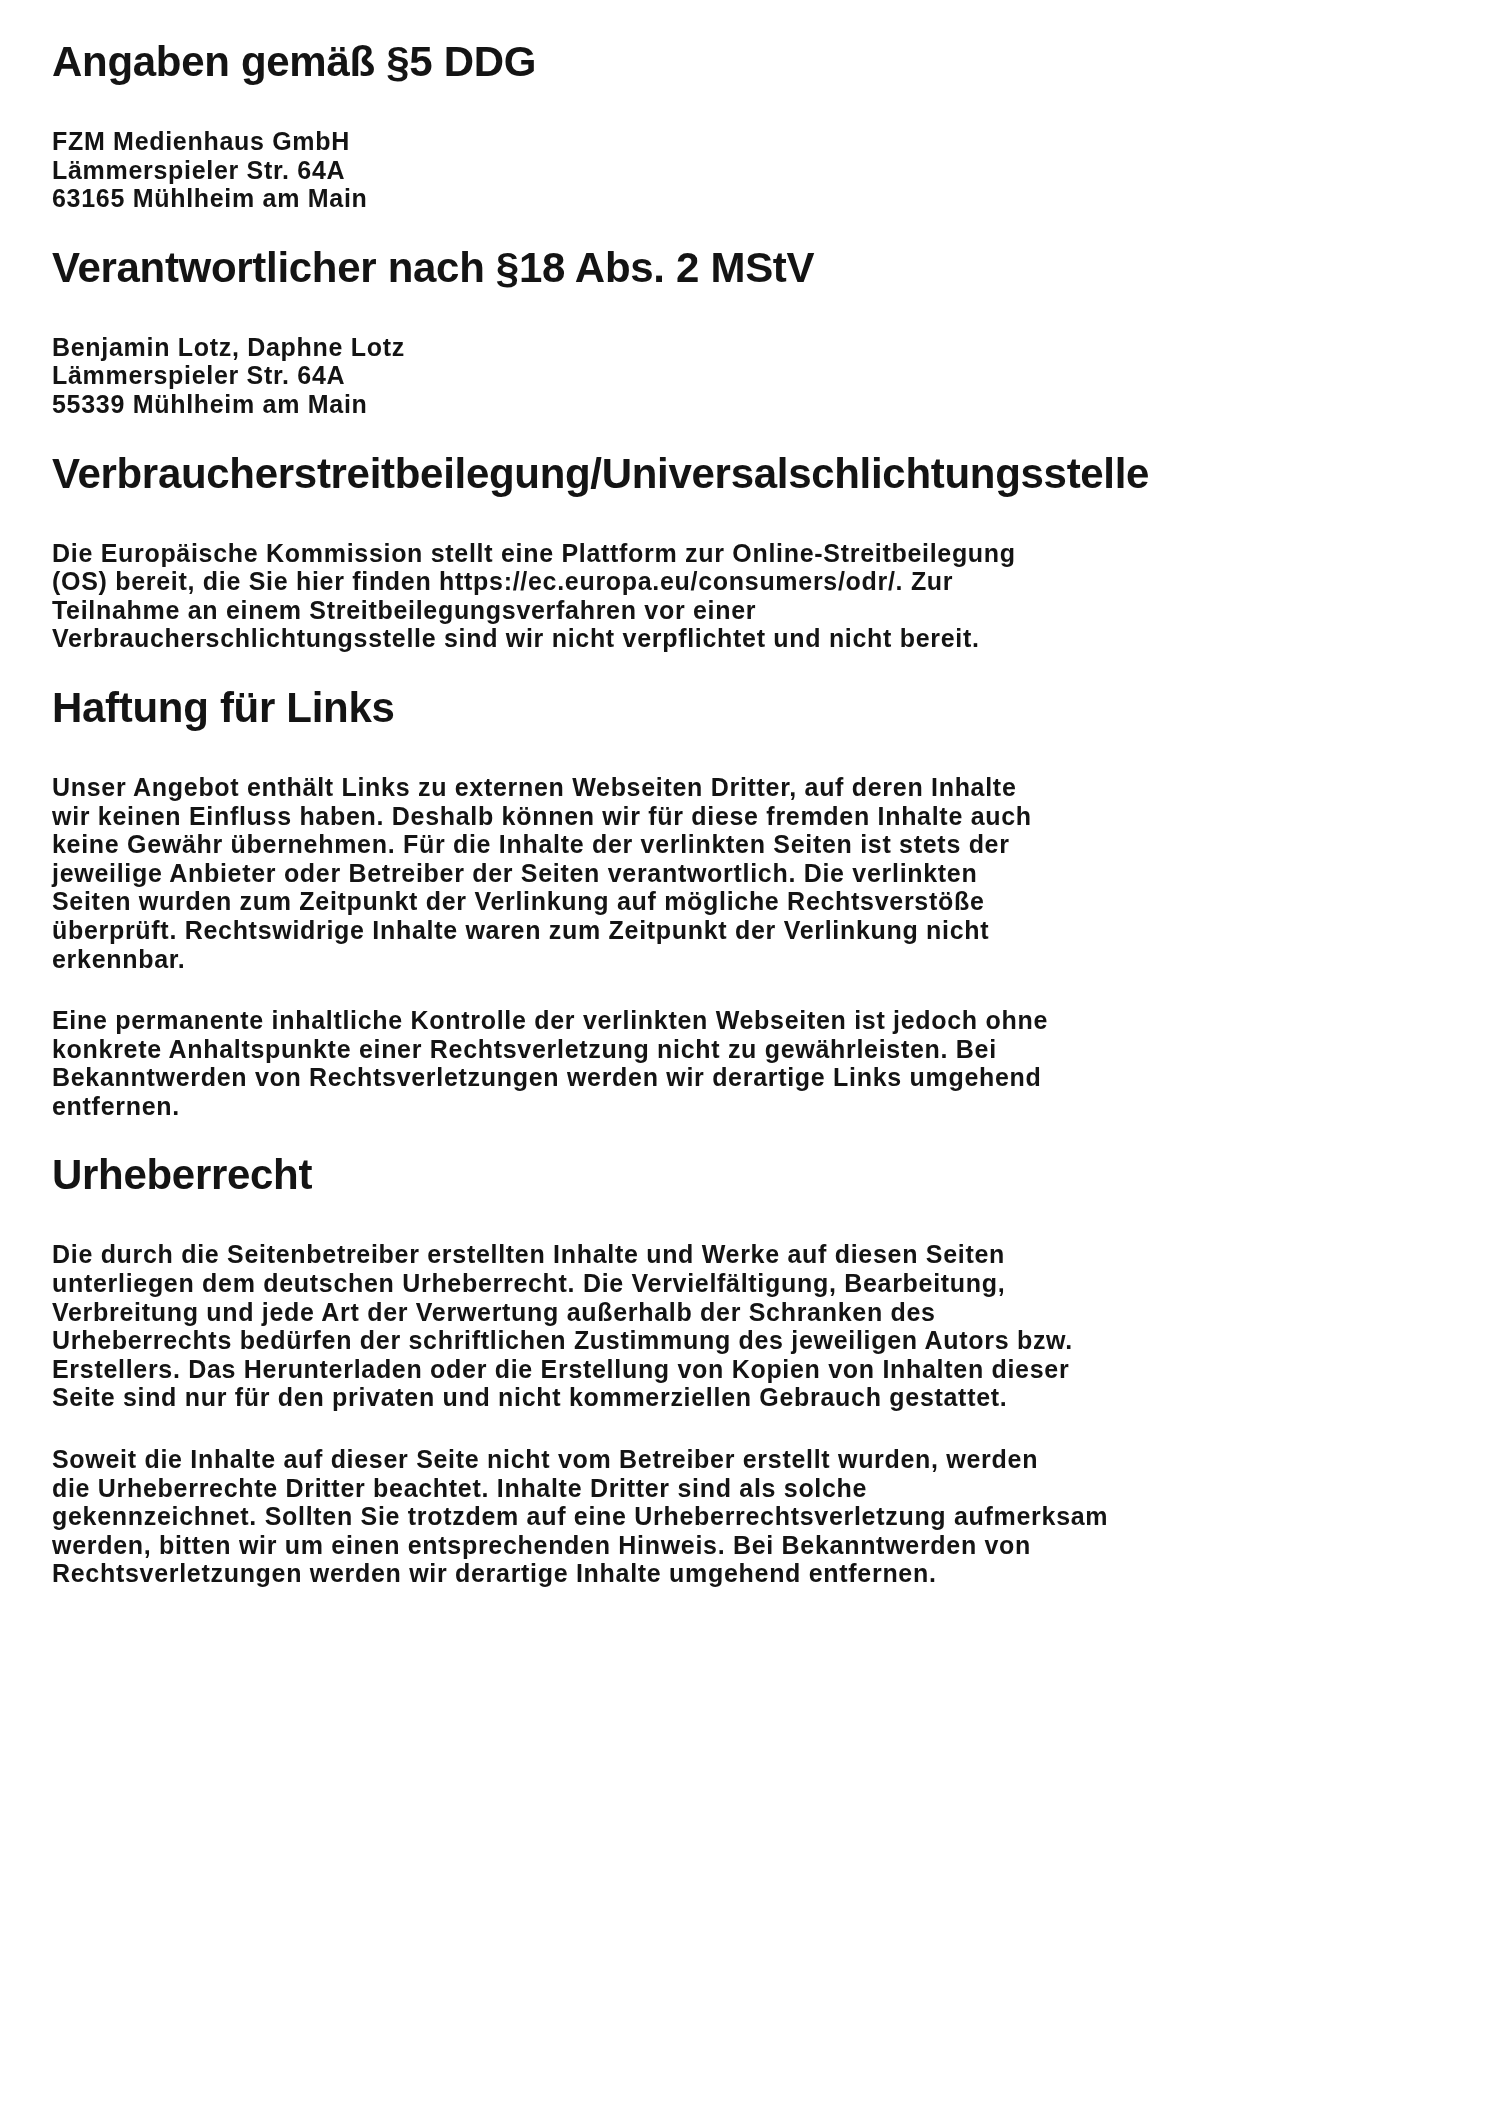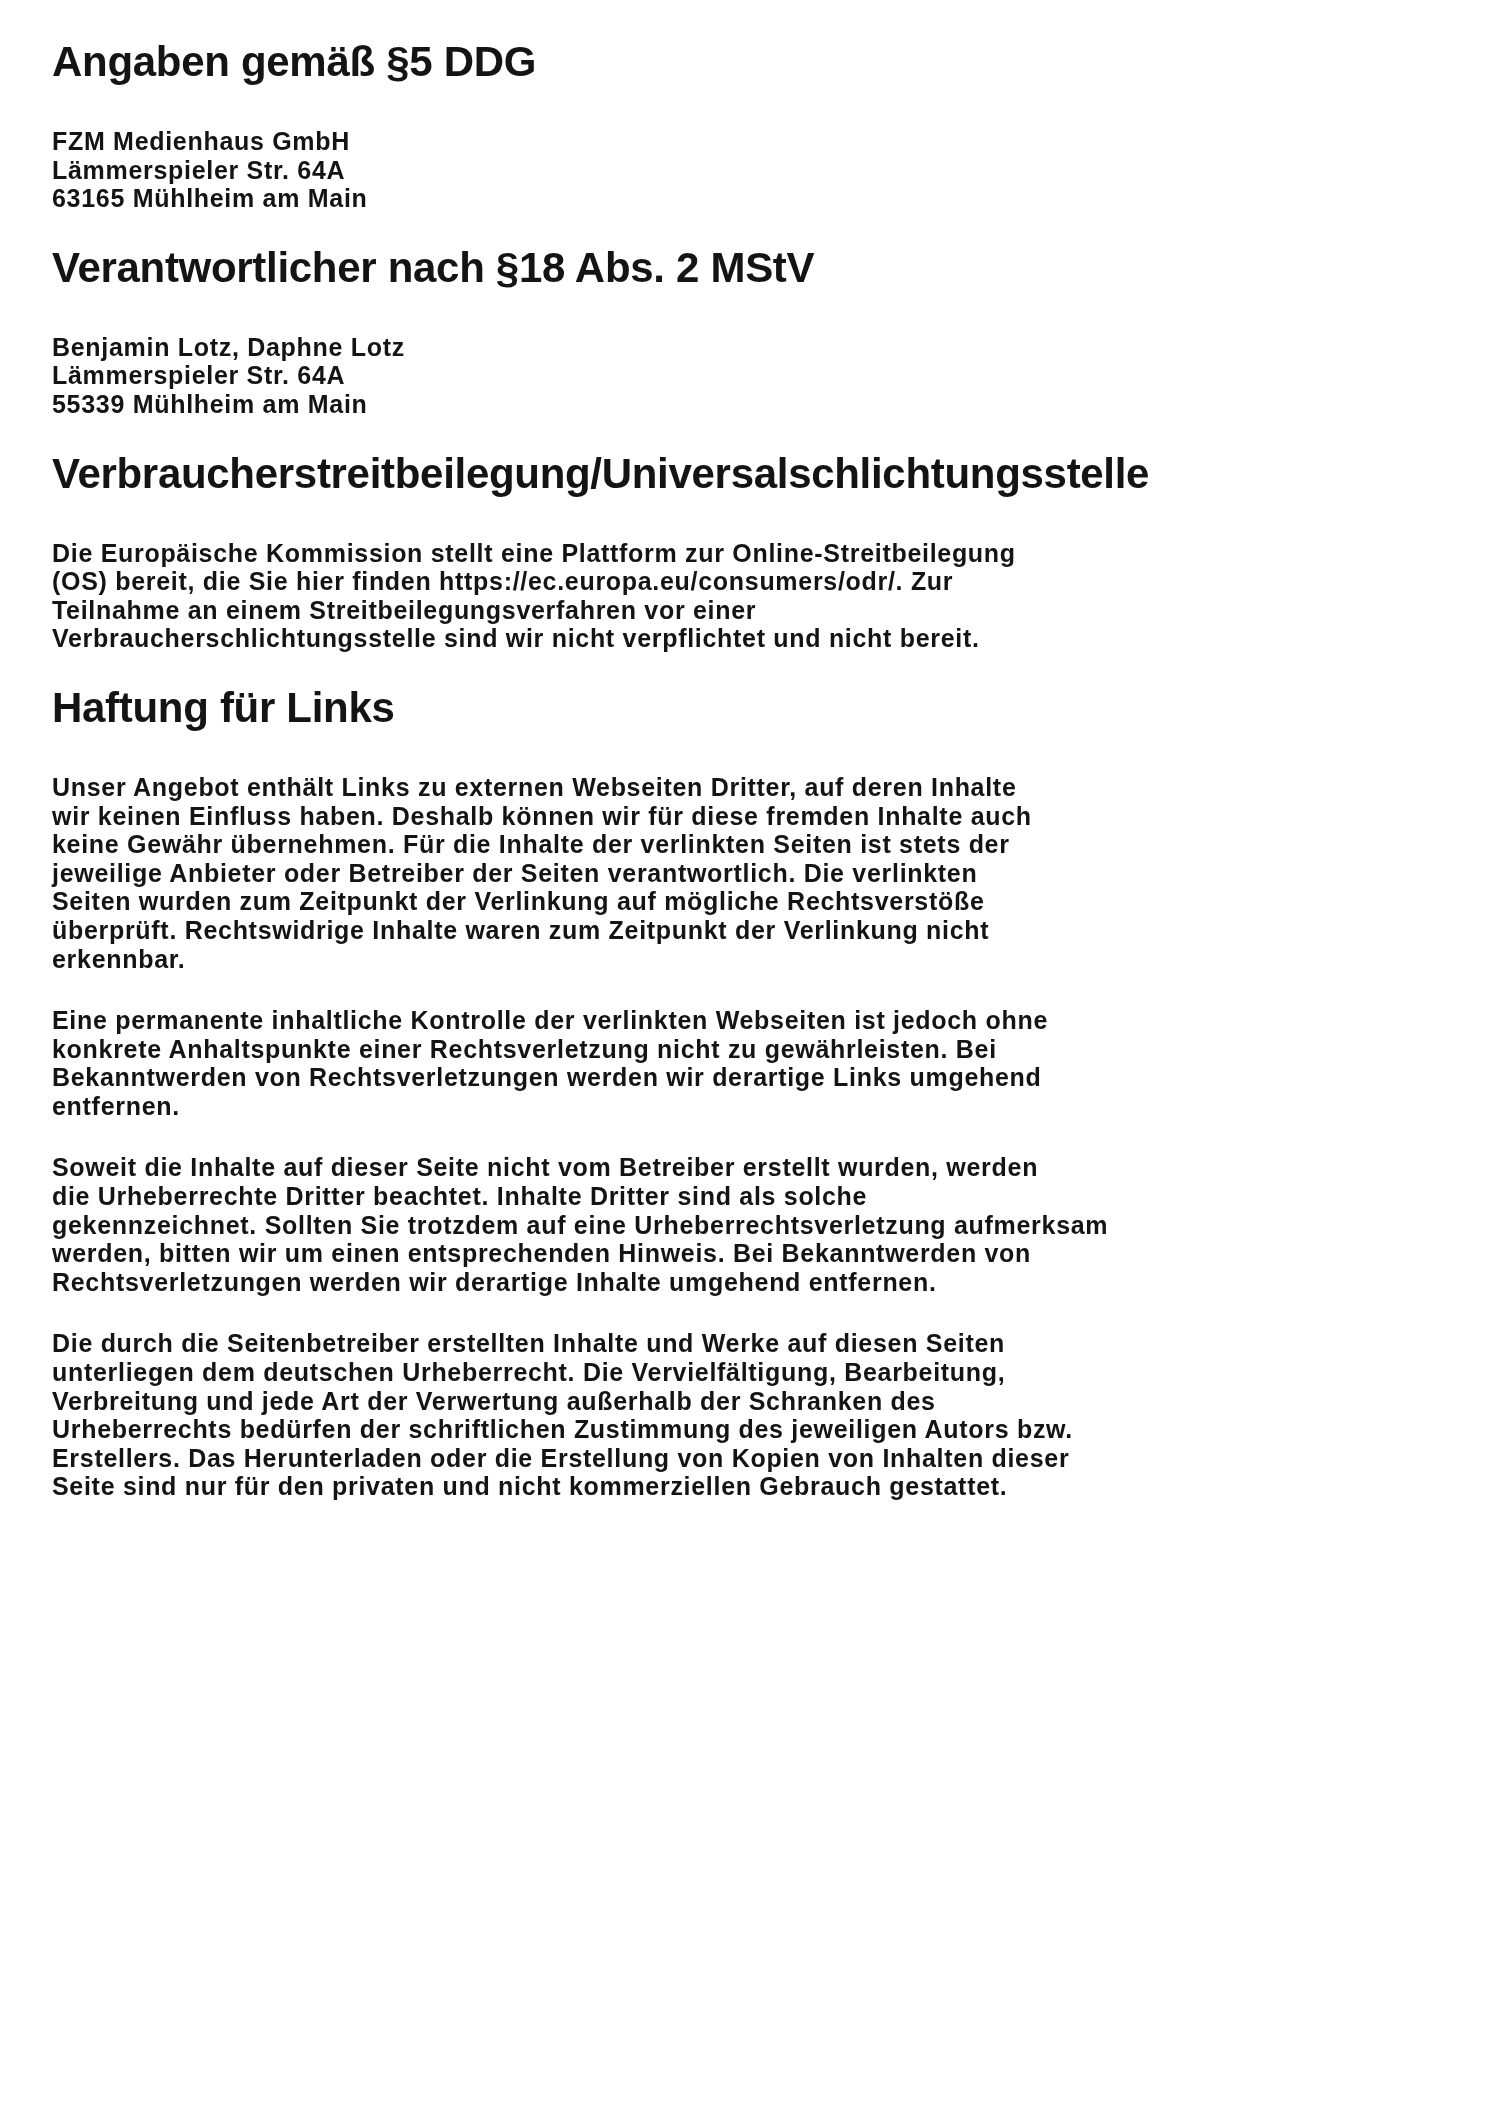--- a/index.html
+++ b/index.html
@@ -75,26 +75,27 @@
 Seiten wurden zum Zeitpunkt der Verlinkung auf mögliche Rechtsverstöße
 überprüft. Rechtswidrige Inhalte waren zum Zeitpunkt der Verlinkung nicht
 erkennbar.</p>
     <p>Eine permanente inhaltliche Kontrolle der verlinkten Webseiten ist jedoch ohne
 konkrete Anhaltspunkte einer Rechtsverletzung nicht zu gewährleisten. Bei
 Bekanntwerden von Rechtsverletzungen werden wir derartige Links umgehend
 entfernen.</p>
   </section>
 
   <section>
-    <p>Soweit die Inhalte auf dieser Seite nicht vom Betreiber erstellt wurden, werden
-die Urheberrechte Dritter beachtet. Inhalte Dritter sind als solche
-gekennzeichnet. Sollten Sie trotzdem auf eine Urheberrechtsverletzung aufmerksam
-werden, bitten wir um einen entsprechenden Hinweis. Bei Bekanntwerden von
-Rechtsverletzungen werden wir derartige Inhalte umgehend entfernen.</p>
+    <h2>Urheberrecht</h2>
     <p>Die durch die Seitenbetreiber erstellten Inhalte und Werke auf diesen Seiten
 unterliegen dem deutschen Urheberrecht. Die Vervielfältigung, Bearbeitung,
 Verbreitung und jede Art der Verwertung außerhalb der Schranken des
 Urheberrechts bedürfen der schriftlichen Zustimmung des jeweiligen Autors bzw.
 Erstellers. Das Herunterladen oder die Erstellung von Kopien von Inhalten dieser
 Seite sind nur für den privaten und nicht kommerziellen Gebrauch gestattet.</p>
+    <p>Soweit die Inhalte auf dieser Seite nicht vom Betreiber erstellt wurden, werden
+die Urheberrechte Dritter beachtet. Inhalte Dritter sind als solche
+gekennzeichnet. Sollten Sie trotzdem auf eine Urheberrechtsverletzung aufmerksam
+werden, bitten wir um einen entsprechenden Hinweis. Bei Bekanntwerden von
+Rechtsverletzungen werden wir derartige Inhalte umgehend entfernen.</p>
   </section>
 
 </main>
 
 </body></html>

